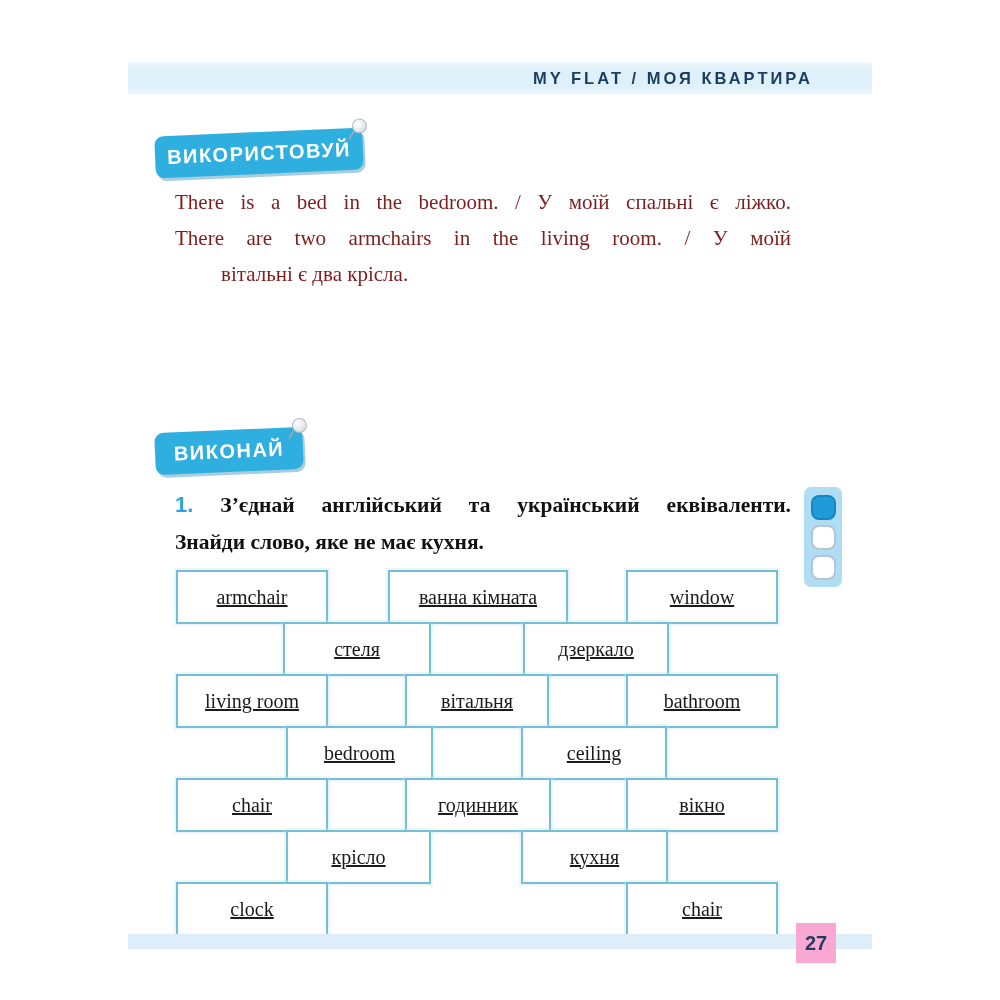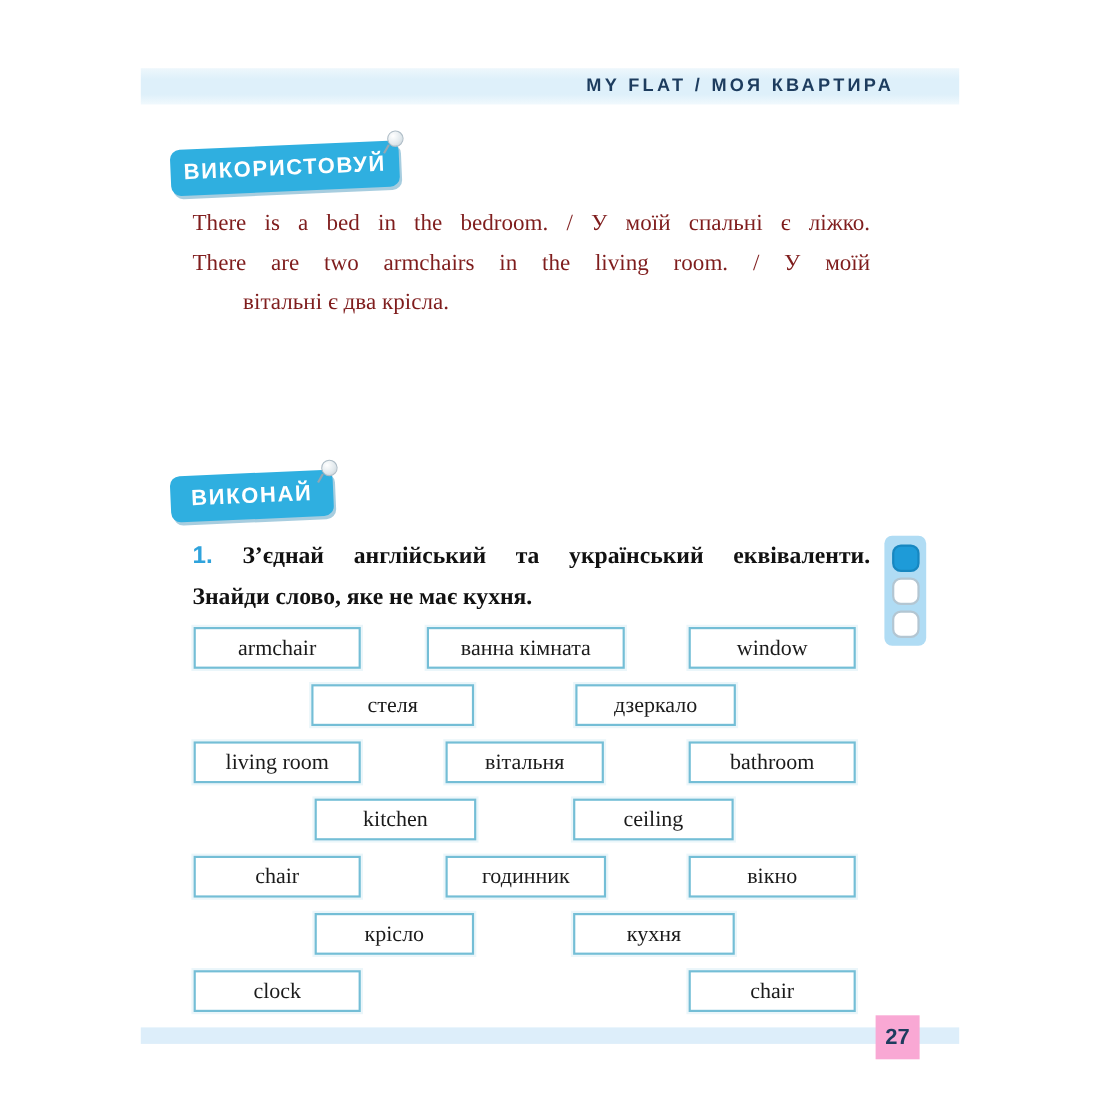--- a/index.html
+++ b/index.html
@@ -56,23 +56,23 @@
     background:#b0dcf4;border-radius:7px;
     display:flex;flex-direction:column;align-items:center;justify-content:center;gap:5px;
   }
   .dot{
     width:25px;height:25px;border-radius:8px;background:#ffffff;
     border:2px solid #b3c6d2;box-sizing:border-box;
   }
   .dot.filled{background:#1e9bd8;border-color:#1787c0;}
   
   .wbox{
-    position:absolute;height:38px;background:#ffffff;border:2px solid #74bed6;
+    position:absolute;height:54px;background:#ffffff;border:2px solid #74bed6;
     box-sizing:border-box;display:flex;align-items:center;justify-content:center;
-    font-size:20px;color:#1b1b1b;box-shadow:0 0 0 2px rgba(199,229,241,.35);
+    font-size:20px;color:#1b1b1b;box-shadow:0 0 0 2px rgba(199,229,241,.35);text-decoration:underline;
   }
   .p0{left:176px;top:570px;width:152px;}
   .p1{left:388px;top:570px;width:180px;}
   .p2{left:626px;top:570px;width:152px;}
   .p3{left:283px;top:622px;width:148px;}
   .p4{left:523px;top:622px;width:146px;}
   .p5{left:176px;top:674px;width:152px;}
   .p6{left:405px;top:674px;width:144px;}
   .p7{left:626px;top:674px;width:152px;}
   .p8{left:286px;top:726px;width:147px;}
@@ -131,21 +131,21 @@
   </div>
 
 <div class="wbox p0">armchair</div>
 <div class="wbox p1">ванна кімната</div>
 <div class="wbox p2">window</div>
 <div class="wbox p3">стеля</div>
 <div class="wbox p4">дзеркало</div>
 <div class="wbox p5">living room</div>
 <div class="wbox p6">вітальня</div>
 <div class="wbox p7">bathroom</div>
-<div class="wbox p8">kitchen</div>
+<div class="wbox p8">bedroom</div>
 <div class="wbox p9">ceiling</div>
 <div class="wbox p10">chair</div>
 <div class="wbox p11">годинник</div>
 <div class="wbox p12">вікно</div>
 <div class="wbox p13">крісло</div>
 <div class="wbox p14">кухня</div>
 <div class="wbox p15">clock</div>
 <div class="wbox p16">chair</div>
 
 <div class="footer-strip"></div>

